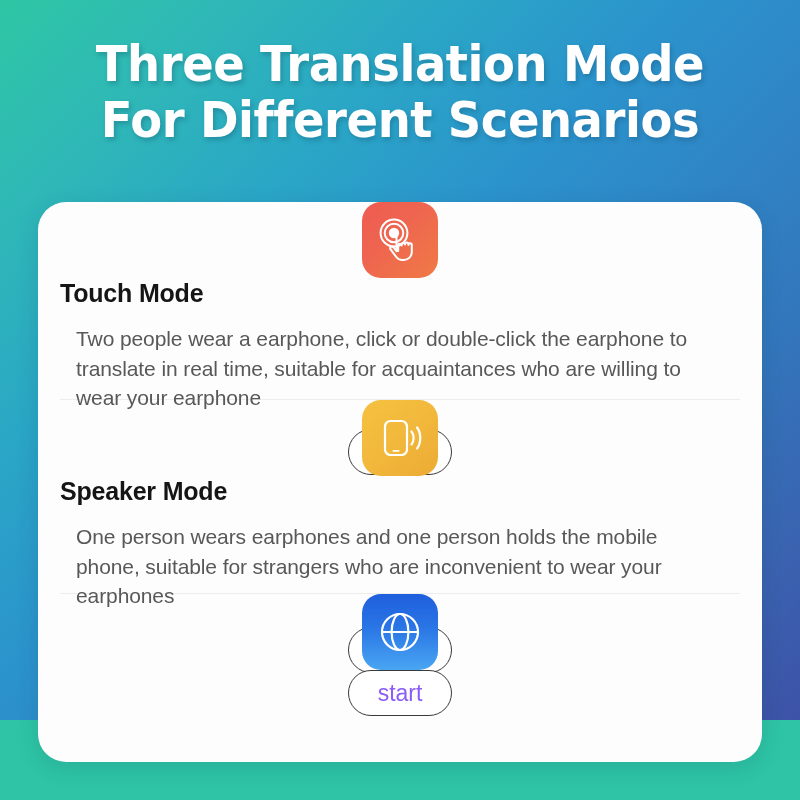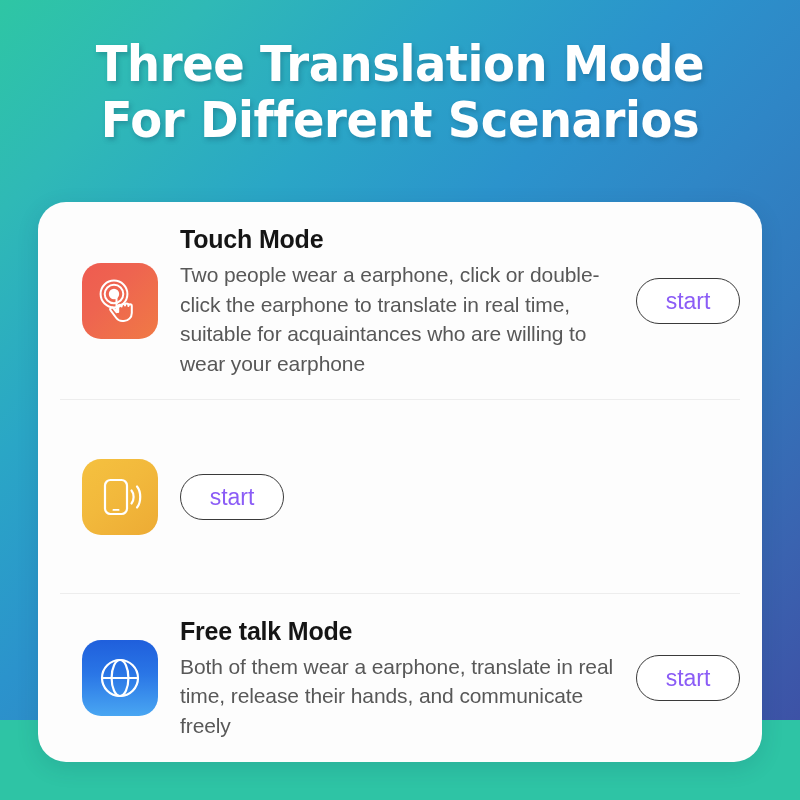--- a/index.html
+++ b/index.html
@@ -65,20 +65,21 @@
     box-sizing: border-box;
     overflow: hidden;
   }
 
   .mode-row {
     position: relative;
     display: flex;
     align-items: center;
     box-sizing: border-box;
     padding: 0 22px 0 22px;
+    flex-direction: column;
   }
   .mode-row.r1 { height: 198px; }
   .mode-row.r2 { height: 194px; }
   .mode-row.r3 { height: 168px; }
 
   .divider {
     position: absolute;
     left: 22px;
     right: 22px;
     height: 1px;
@@ -124,21 +125,21 @@
     color: #151515;
     margin: 0 0 6px 0;
     letter-spacing: -0.2px;
   }
   .mode-desc {
     font-family: "Liberation Sans", sans-serif;
     font-weight: normal;
     font-size: 21px;
     line-height: 29.5px;
     color: #585858;
-    margin: 0;
+    margin: 16px;
     letter-spacing: -0.1px;
   }
 
   
   .start-btn {
     flex: 0 0 auto;
     width: 104px;
     height: 46px;
     border: 1.6px solid #3a3a3a;
     border-radius: 23px;
@@ -188,32 +189,32 @@
 
     <div class="mode-row r2">
       <div class="icon-tile speaker">
         <svg width="52" height="52" viewBox="0 0 52 52" aria-hidden="true">
           <rect x="11" y="9" width="22" height="34" rx="5.5" ry="5.5" fill="none" stroke="#ffffff" stroke-width="2.2"></rect>
           <rect x="18.5" y="38" width="7" height="1.8" rx="0.9" fill="#ffffff"></rect>
           <path d="M37.5 19.5 C40.3 22.8 40.3 29.2 37.5 32.5" fill="none" stroke="#ffffff" stroke-width="2.2" stroke-linecap="round"></path>
           <path d="M43.0 15.5 C47.3 20.6 47.3 31.4 43.0 36.5" fill="none" stroke="#ffffff" stroke-width="2.2" stroke-linecap="round"></path>
         </svg>
       </div>
+      <div class="mode-text">
+        <div class="mode-title">Speaker Mode</div>
+        <div class="mode-desc">One person wears earphones and one person holds the mobile phone, suitable for strangers who are inconvenient to wear your earphones</div>
+      </div>
       <button class="start-btn">start</button>
     </div>
 
     <div class="mode-row r3">
       <div class="icon-tile globe">
         <svg width="50" height="50" viewBox="0 0 50 50" aria-hidden="true">
           <circle cx="25" cy="25" r="18" fill="none" stroke="#ffffff" stroke-width="2.2"></circle>
           <ellipse cx="25" cy="25" rx="8.4" ry="18" fill="none" stroke="#ffffff" stroke-width="2.2"></ellipse>
           <line x1="7" y1="25" x2="43" y2="25" stroke="#ffffff" stroke-width="2.2"></line>
         </svg>
       </div>
-      <div class="mode-text">
-        <div class="mode-title">Free talk Mode</div>
-        <div class="mode-desc">Both of them wear a earphone, translate in real time, release their hands, and communicate freely</div>
-      </div>
       <button class="start-btn">start</button>
     </div>
 
   </div>
 </div>
 
 </body></html>

